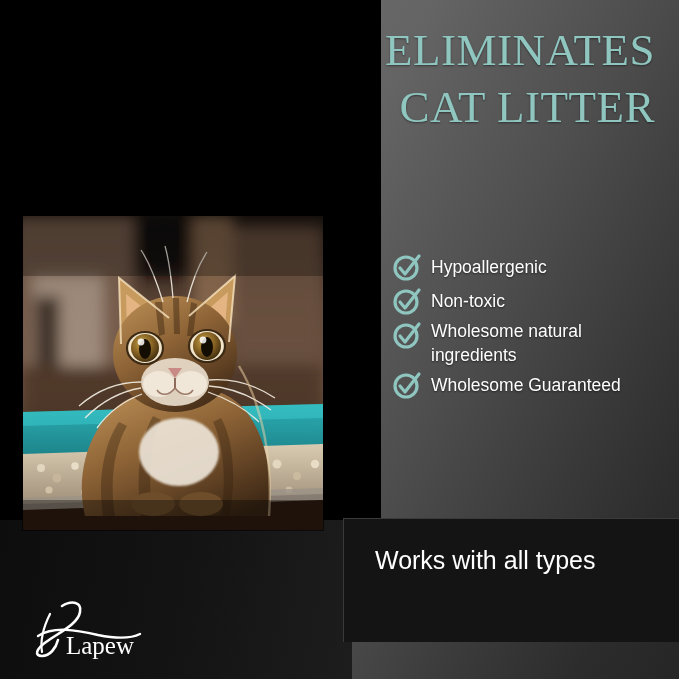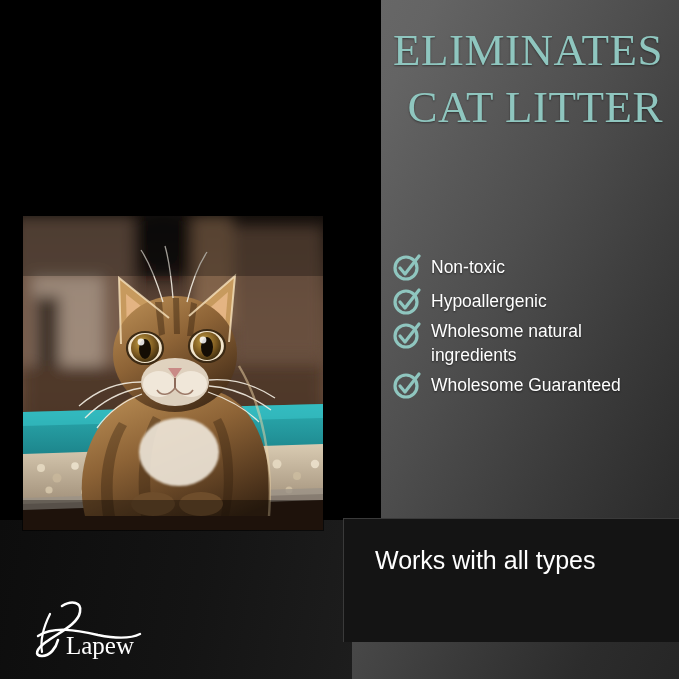--- a/index.html
+++ b/index.html
@@ -51,21 +51,21 @@
     left: 0;
     top: 0;
     width: 300px;
     height: 679px;
     background: linear-gradient(90deg, #000 0%, #000 78%, rgba(0,0,0,0) 100%);
   }
 
   
   .headline {
     position: absolute;
-    right: 16px;
+    right: 24px;
     top: 22px;
     width: 420px;
     text-align: right;
     font-family: "Liberation Serif", "DejaVu Serif", serif;
     color: #8fc6bf;
     font-size: 45px;
     line-height: 57px;
     letter-spacing: 0.5px;
     text-shadow: 0 1px 2px rgba(0,0,0,0.45);
   }
@@ -315,31 +315,31 @@
 
   <div class="bullets">
 
     <div class="bullet-row">
       <span class="bullet-icon">
         <svg viewBox="0 0 30 30">
           <circle cx="14" cy="16" r="11" fill="none" stroke="#8fc6bf" stroke-width="3.2"></circle>
           <path d="M8 16 L13 22 L27 4" fill="none" stroke="#8fc6bf" stroke-width="3.2" stroke-linecap="round" stroke-linejoin="round"></path>
         </svg>
       </span>
-      <span class="bullet-text">Non-toxic</span>
+      <span class="bullet-text">Hypoallergenic</span>
     </div>
 
     <div class="bullet-row">
       <span class="bullet-icon">
         <svg viewBox="0 0 30 30">
           <circle cx="14" cy="16" r="11" fill="none" stroke="#8fc6bf" stroke-width="3.2"></circle>
           <path d="M8 16 L13 22 L27 4" fill="none" stroke="#8fc6bf" stroke-width="3.2" stroke-linecap="round" stroke-linejoin="round"></path>
         </svg>
       </span>
-      <span class="bullet-text">Hypoallergenic</span>
+      <span class="bullet-text">Non-toxic</span>
     </div>
 
     <div class="bullet-row">
       <span class="bullet-icon">
         <svg viewBox="0 0 30 30">
           <circle cx="14" cy="16" r="11" fill="none" stroke="#8fc6bf" stroke-width="3.2"></circle>
           <path d="M8 16 L13 22 L27 4" fill="none" stroke="#8fc6bf" stroke-width="3.2" stroke-linecap="round" stroke-linejoin="round"></path>
         </svg>
       </span>
       <span class="bullet-text two-line">Wholesome natural ingredients</span>

